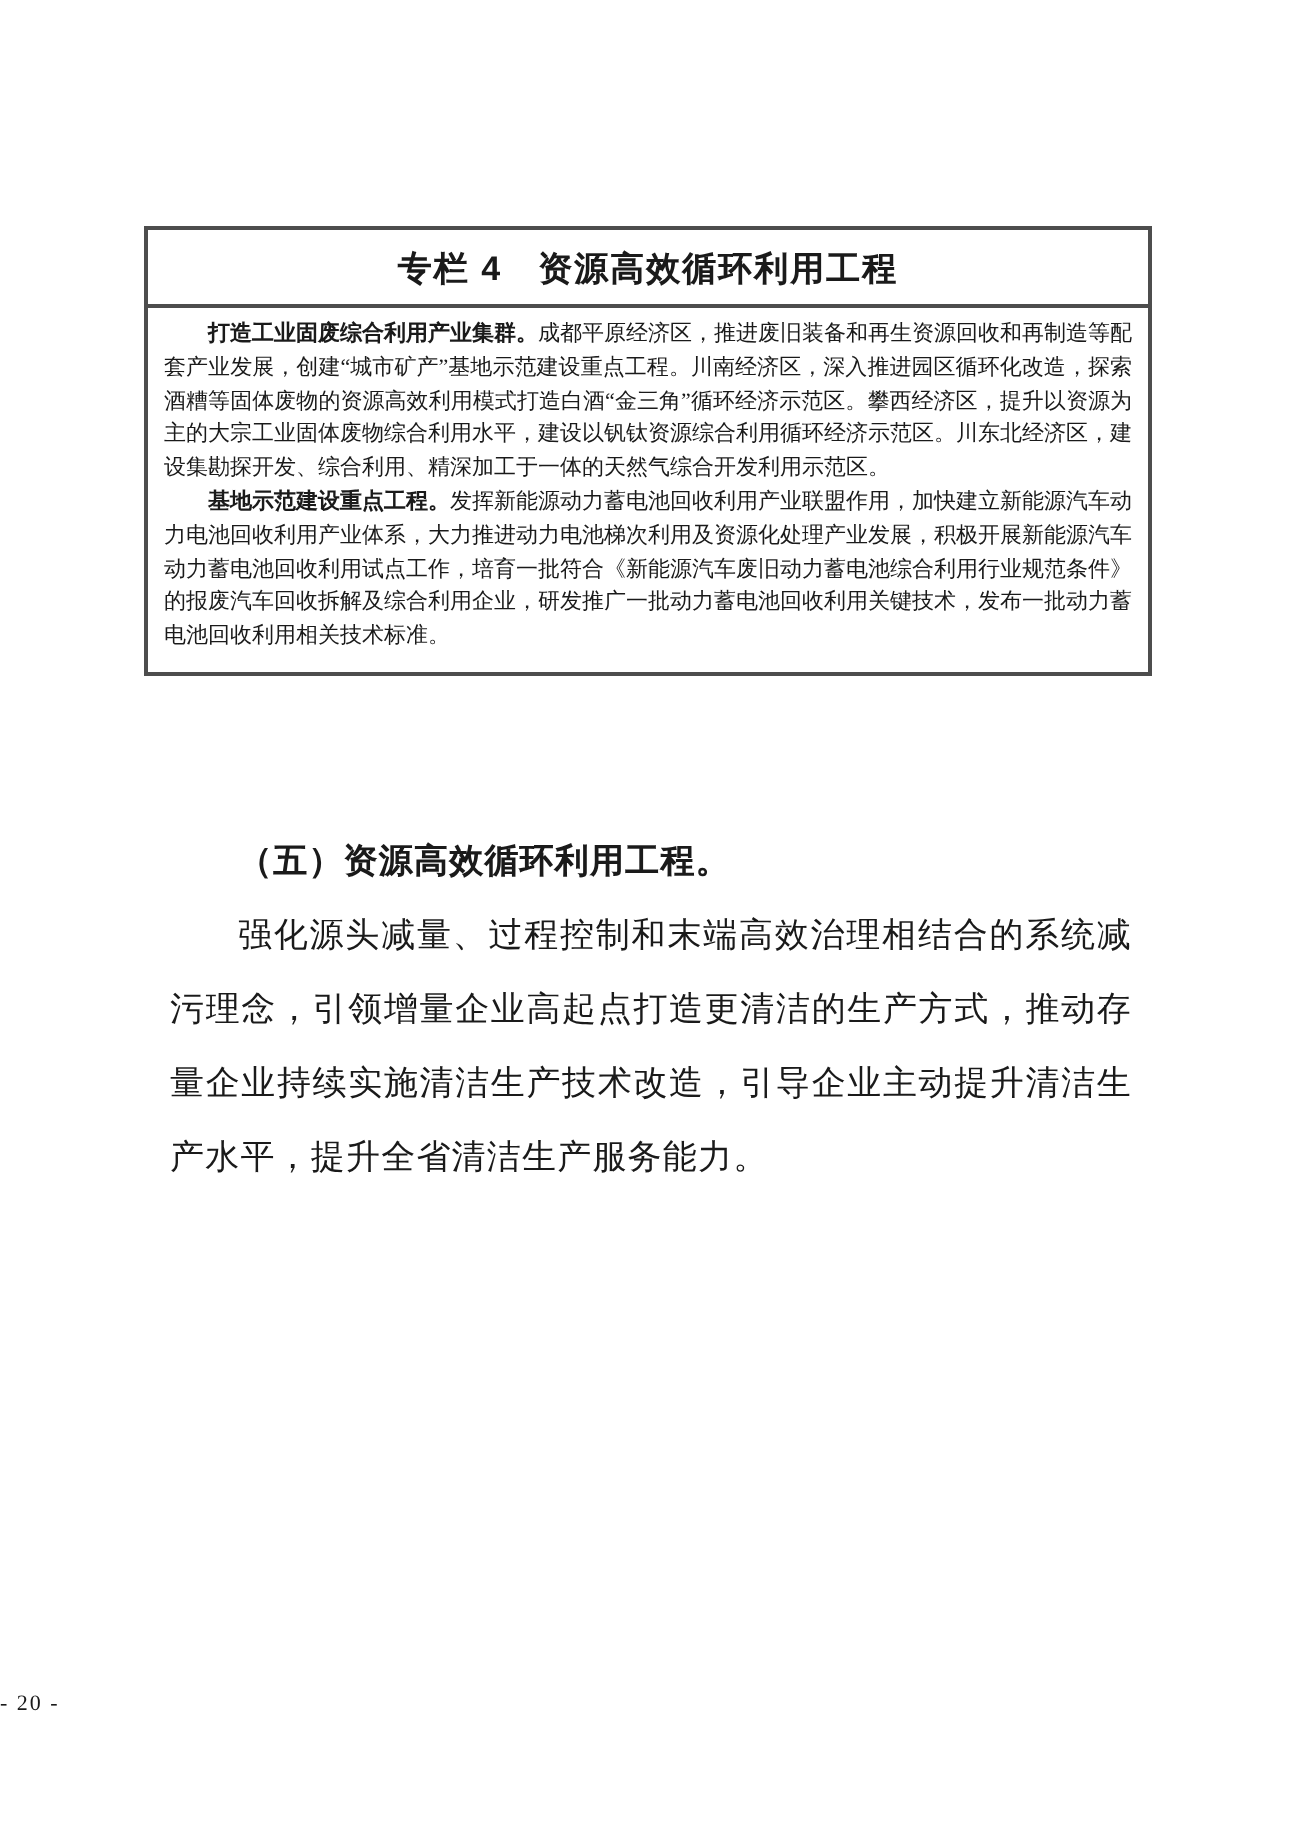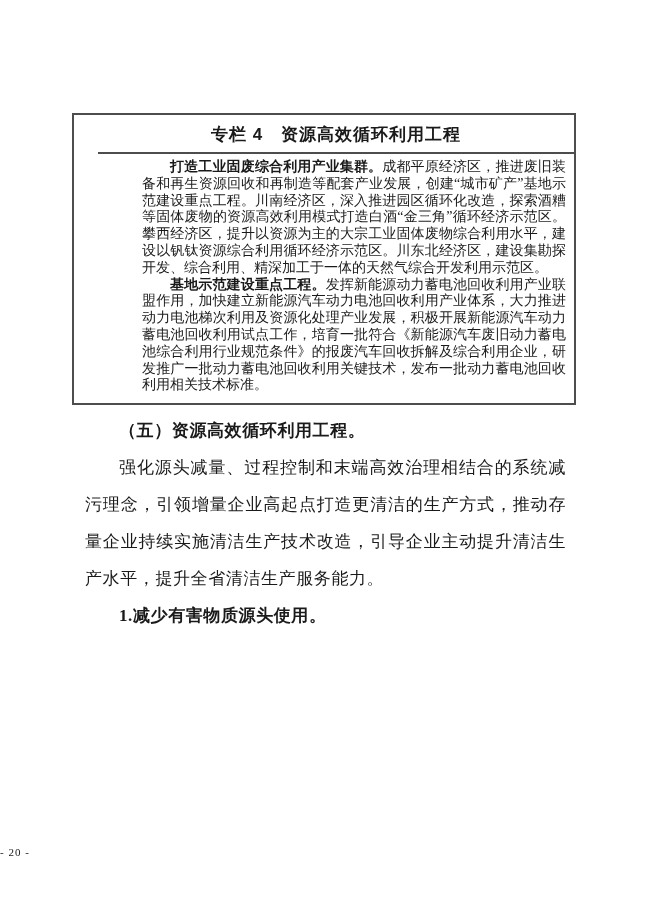--- a/index.html
+++ b/index.html
@@ -19,39 +19,37 @@
 
   
   .panel {
     position: absolute;
     left: 72px;
     top: 113px;
     width: 504px;
     border: 2px solid #4d4d4d;
     box-sizing: border-box;
     background: #ffffff;
-    padding-left: 24px;
   }
   .panel-title {
     text-align: center;
     font-family: "Liberation Sans", sans-serif;
     font-weight: bold;
     font-size: 17px;
     line-height: 17px;
     padding: 11px 0 9px 0;
     border-bottom: 2px solid #4d4d4d;
     letter-spacing: 1px;
   }
   .panel-body {
     padding: 5px 8px 9px 8px;
-    font-size: 14px;
+    font-size: 11px;
     line-height: 16.8px;
     text-align: justify;
     text-justify: inter-character;
-    margin-left: 36px;
   }
   .panel-body p {
     margin: 0;
     text-indent: 2em;
   }
   .panel-body .lead {
     font-weight: bold;
   }
 
   
@@ -103,18 +101,17 @@
     <div class="panel-title">专栏 4　资源高效循环利用工程</div>
     <div class="panel-body">
       <p><span class="lead">打造工业固废综合利用产业集群。</span><span>成都平原经济区，推进废旧装备和再生资源回收和再制造等配套产业发展，创建“城市矿产”基地示范建设重点工程。川南经济区，深入推进园区循环化改造，探索酒糟等固体废物的资源高效利用模式打造白酒“金三角”循环经济示范区。攀西经济区，提升以资源为主的大宗工业固体废物综合利用水平，建设以钒钛资源综合利用循环经济示范区。川东北经济区，建设集勘探开发、综合利用、精深加工于一体的天然气综合开发利用示范区。</span></p>
       <p><span class="lead">基地示范建设重点工程。</span><span>发挥新能源动力蓄电池回收利用产业联盟作用，加快建立新能源汽车动力电池回收利用产业体系，大力推进动力电池梯次利用及资源化处理产业发展，积极开展新能源汽车动力蓄电池回收利用试点工作，培育一批符合《新能源汽车废旧动力蓄电池综合利用行业规范条件》的报废汽车回收拆解及综合利用企业，研发推广一批动力蓄电池回收利用关键技术，发布一批动力蓄电池回收利用相关技术标准。</span></p>
     </div>
   </div>
 
   <div class="main-text">
     <h3 class="section-heading">（五）资源高效循环利用工程。</h3>
     <p class="body-para">强化源头减量、过程控制和末端高效治理相结合的系统减污理念，引领增量企业高起点打造更清洁的生产方式，推动存量企业持续实施清洁生产技术改造，引导企业主动提升清洁生产水平，提升全省清洁生产服务能力。</p>
-    <h4 class="sub-heading">1.减少有害物质源头使用。</h4>
   </div>
 
   <div class="page-footer">- 20 -</div>
 
 </div>
 
 </body></html>

